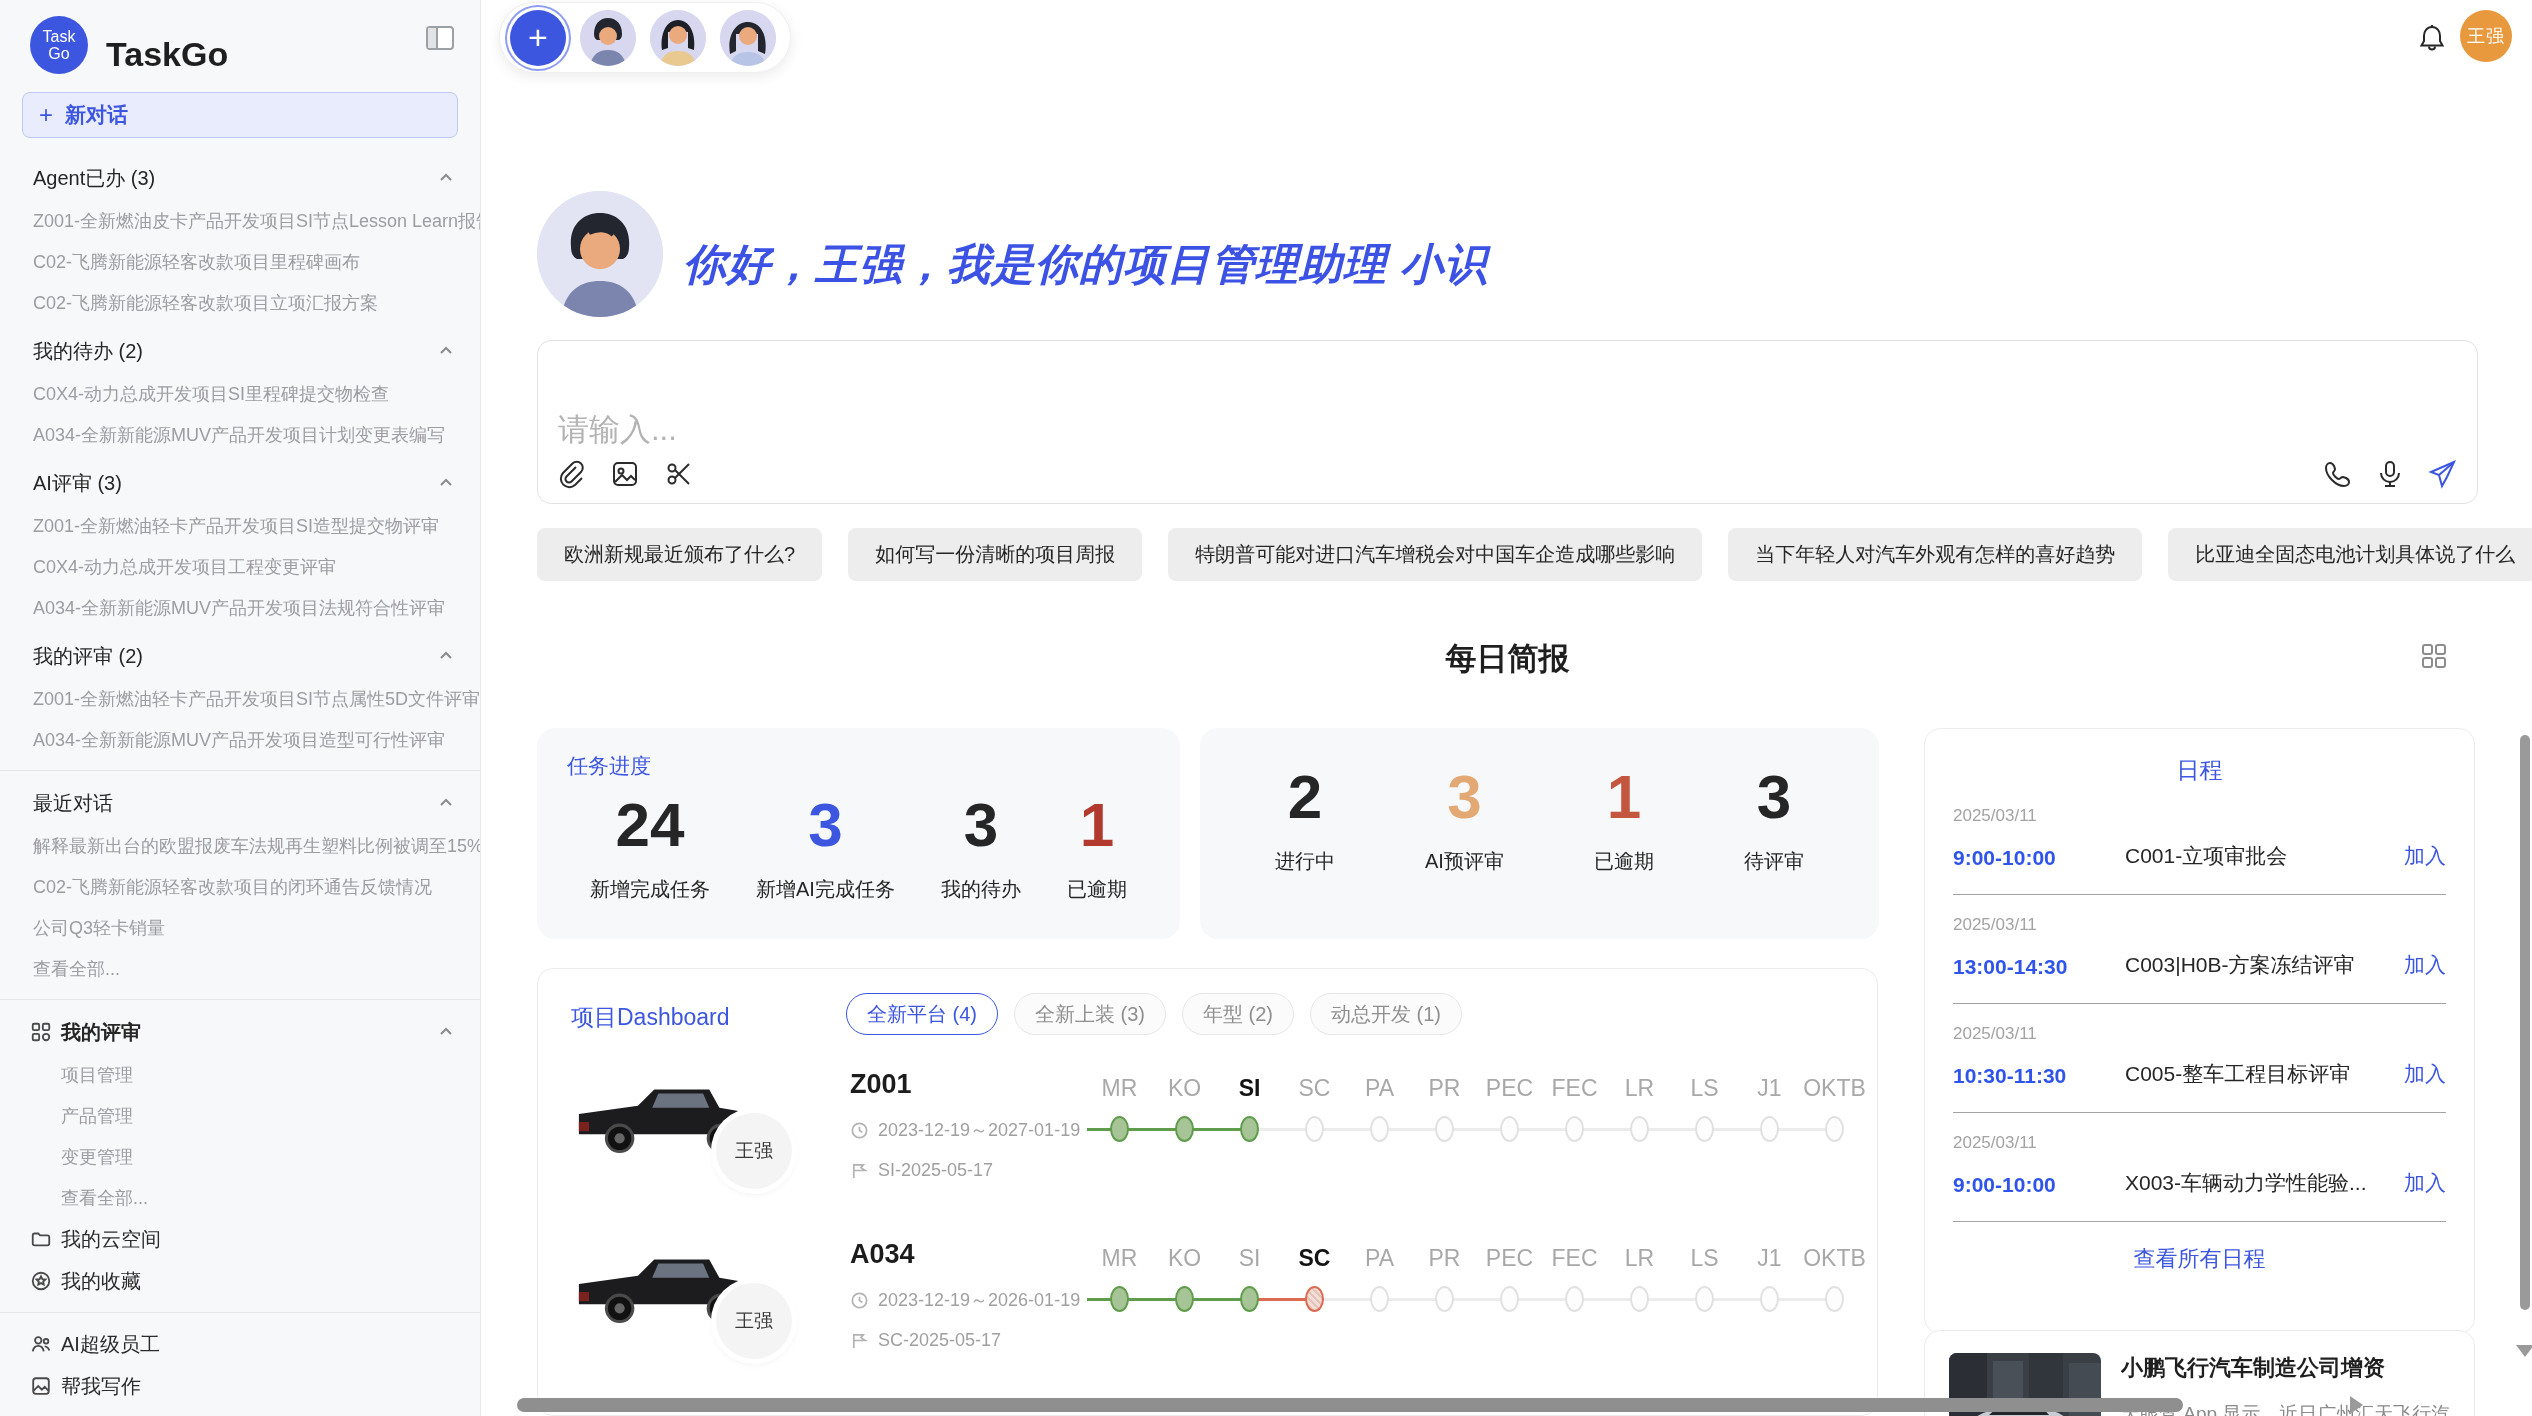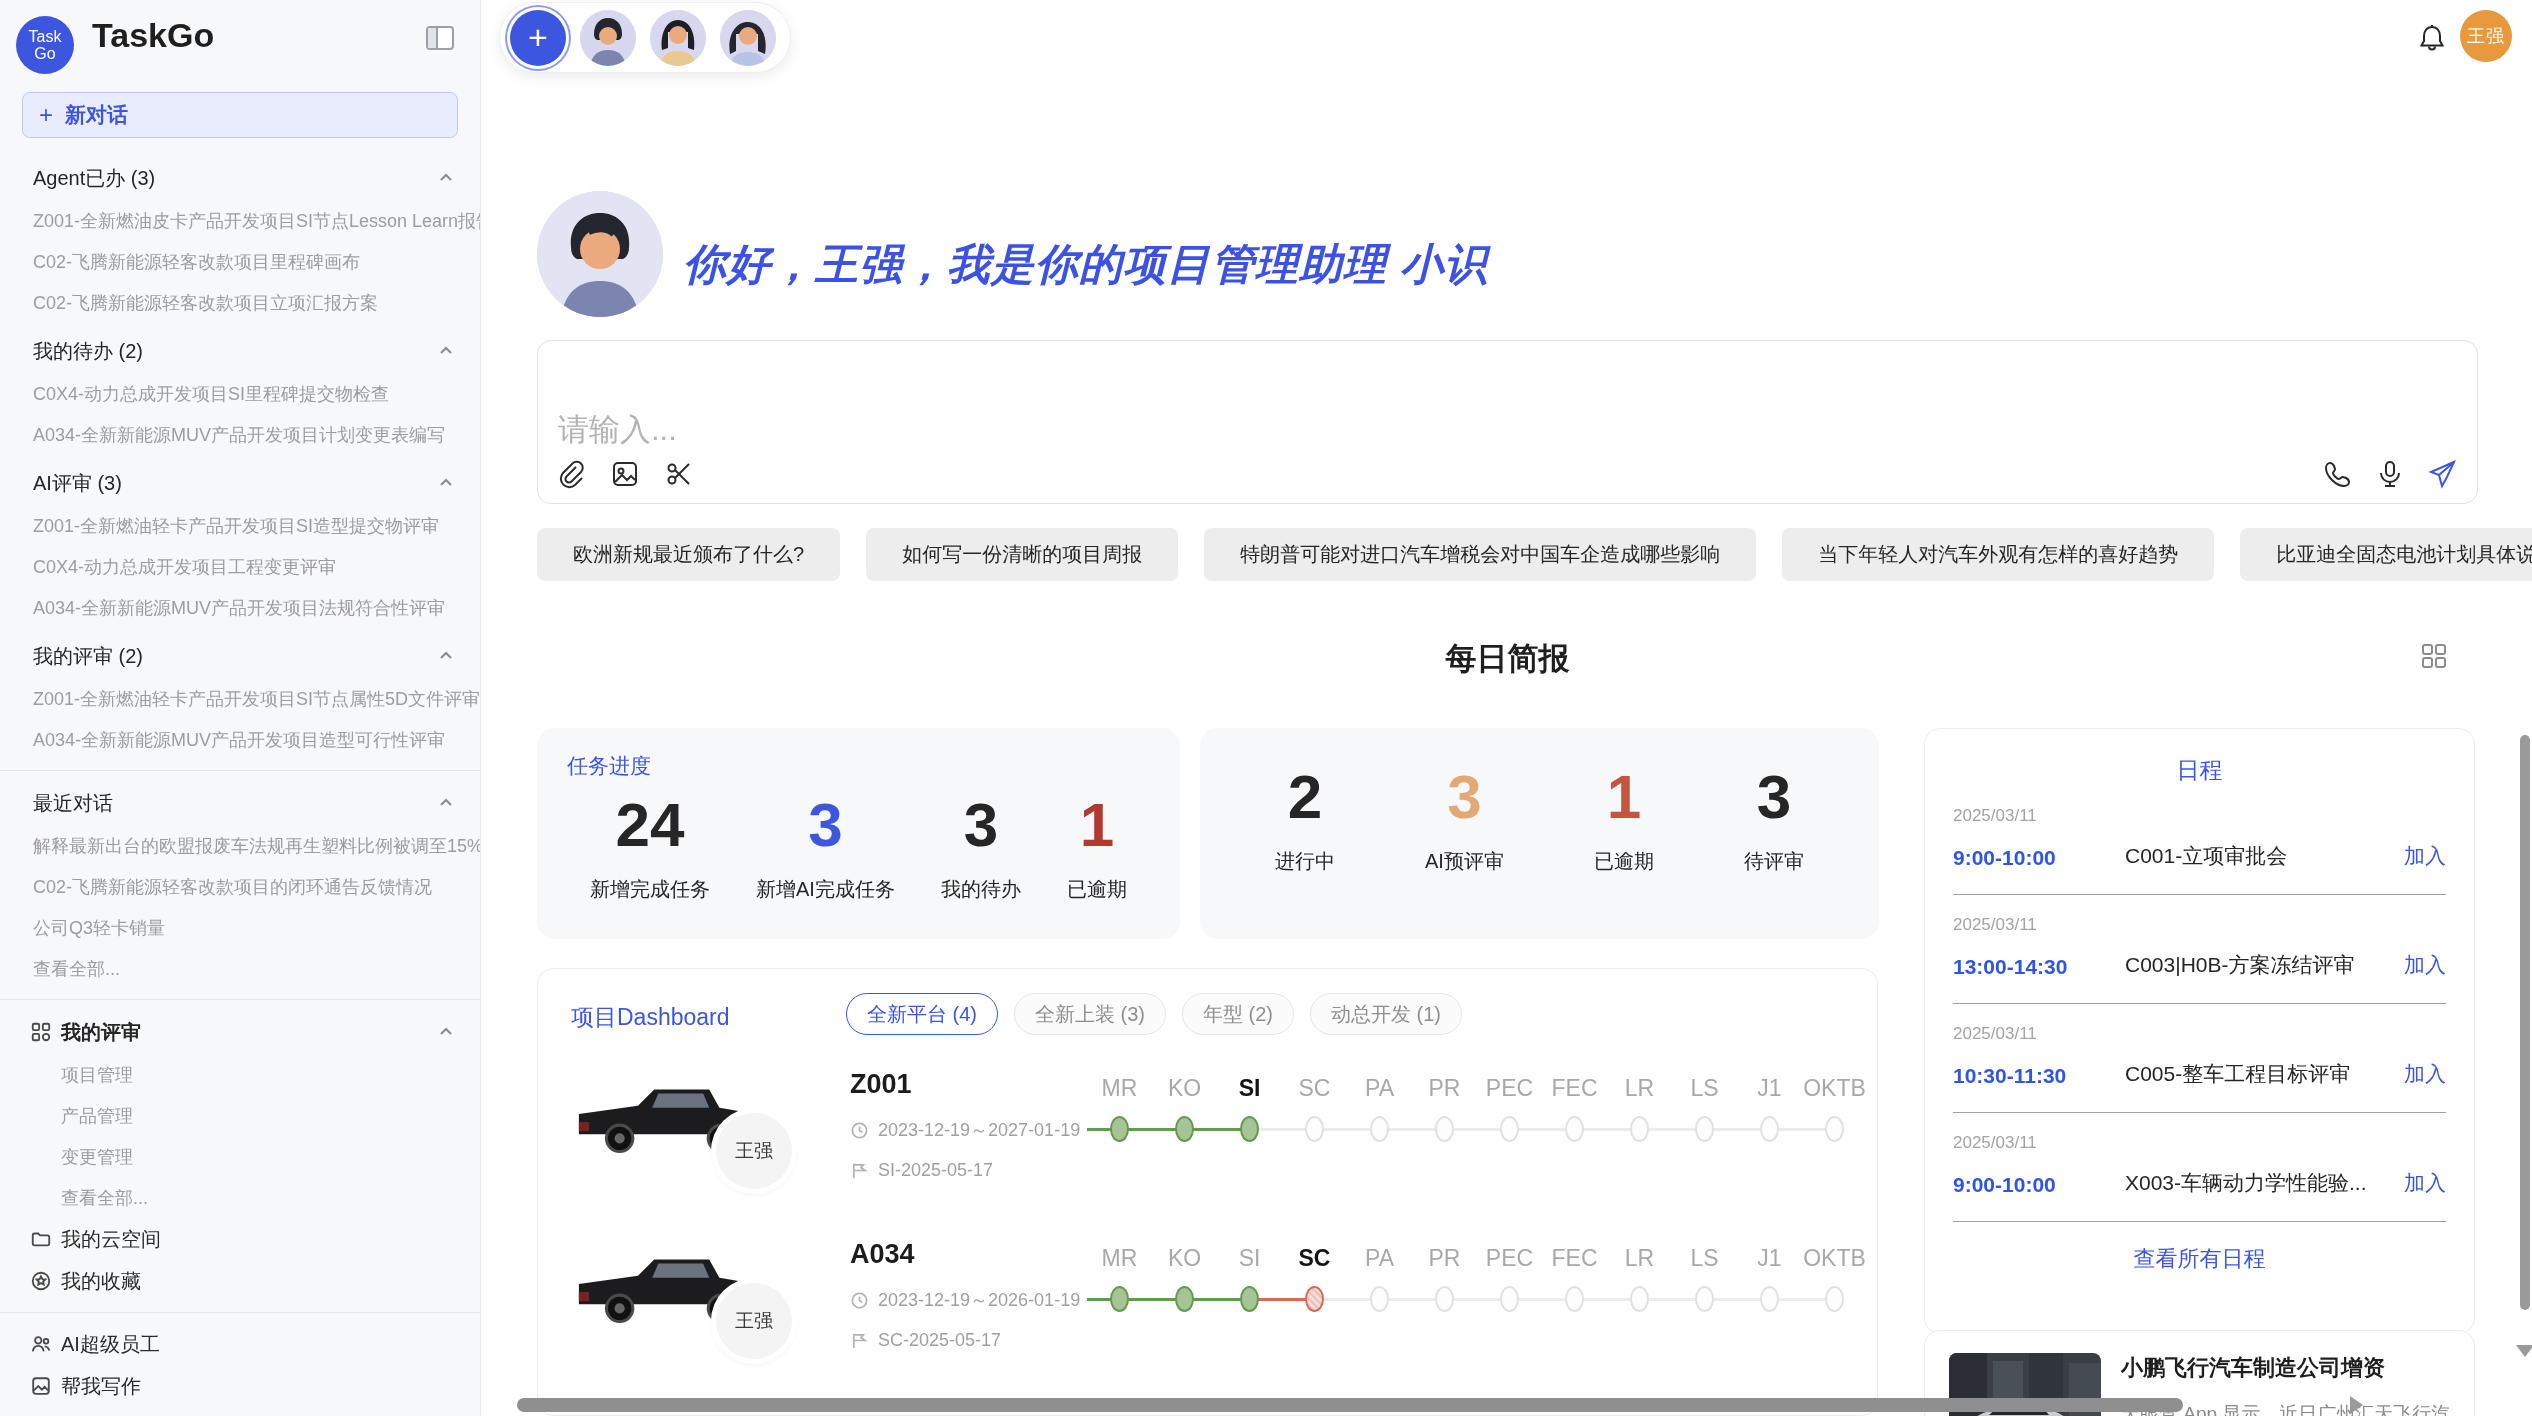--- a/index.html
+++ b/index.html
@@ -3,21 +3,21 @@
 <meta charset="utf-8">
 <style>
   * { margin:0; padding:0; box-sizing:border-box; }
   html,body { width:2532px; height:1416px; overflow:hidden; background:#fff;
     font-family:"Liberation Sans","DejaVu Sans",sans-serif; }
   #app { position:relative; width:2532px; height:1416px; background:#fff; }
 
   
   .sidebar { position:absolute; left:0; top:0; width:481px; height:1416px;
     background:#f7f8fa; border-right:1px solid #e9e9e9; overflow:hidden; }
-  .logo-row { display:flex; align-items:flex-start; padding:16px 22px 10px 16px; position:relative; }
+  .logo-row { display:flex; align-items:flex-end; padding:16px 22px 10px 30px; position:relative; }
   .logo-circle { width:58px; height:58px; border-radius:50%; background:#3d56e0; color:#fff;
     display:flex; flex-direction:column; align-items:center; justify-content:center;
     font-size:16px; line-height:17px; font-weight:500; }
   .app-title { font-size:34px; font-weight:700; color:#1f1f1f; margin-left:18px; }
   .collapse-btn { position:absolute; right:26px; top:26px; width:28px; height:24px;
     border:2px solid #9aa0a6; border-radius:4px; background:#fff; cursor:pointer; }
   .collapse-btn::before { content:""; position:absolute; left:8px; top:0; bottom:0;
     width:2px; background:#9aa0a6; }
   .collapse-btn::after { content:""; position:absolute; left:0; top:0; bottom:0; width:8px;
     background:#e2e3e6; }
@@ -67,21 +67,21 @@
   .input-card { position:absolute; left:537px; top:340px; width:1941px; height:164px;
     background:#fff; border:1px solid #e2e2e2; border-radius:14px; }
   .input-placeholder { position:absolute; left:20px; top:68px; font-size:31px; color:#b3b3b3; }
   .input-left-icons { position:absolute; left:18px; bottom:14px; display:flex; gap:24px; }
   .input-right-icons { position:absolute; right:20px; bottom:14px; display:flex; gap:22px; align-items:center; }
   .tool-icon { width:30px; height:30px; color:#2b2b2b; cursor:pointer; }
   .tool-icon.blue { color:#3d56e0; }
 
   
   .chips { position:absolute; left:537px; top:528px; width:1941px; display:flex; gap:26px; }
-  .chip { height:53px; background:#ededee; border:none; border-radius:8px; padding:0 36px;
+  .chip { height:53px; background:#ededee; border:none; border-radius:8px; padding:0 27px;
     font-size:20px; color:#262626; white-space:nowrap; cursor:pointer;
     font-family:inherit; display:flex; align-items:center; }
 
   
   .briefing-title { position:absolute; left:537px; top:638px; width:1941px; text-align:center;
     font-size:31px; font-weight:700; color:#1f1f1f; }
   .briefing-grid-btn { position:absolute; left:2420px; top:642px; width:28px; height:28px;
     color:#8c8c8c; cursor:pointer; }
   .stat-card { position:absolute; top:728px; height:211px; background:#f7f8fa; border-radius:18px;
     padding:24px 30px 0 30px; }

